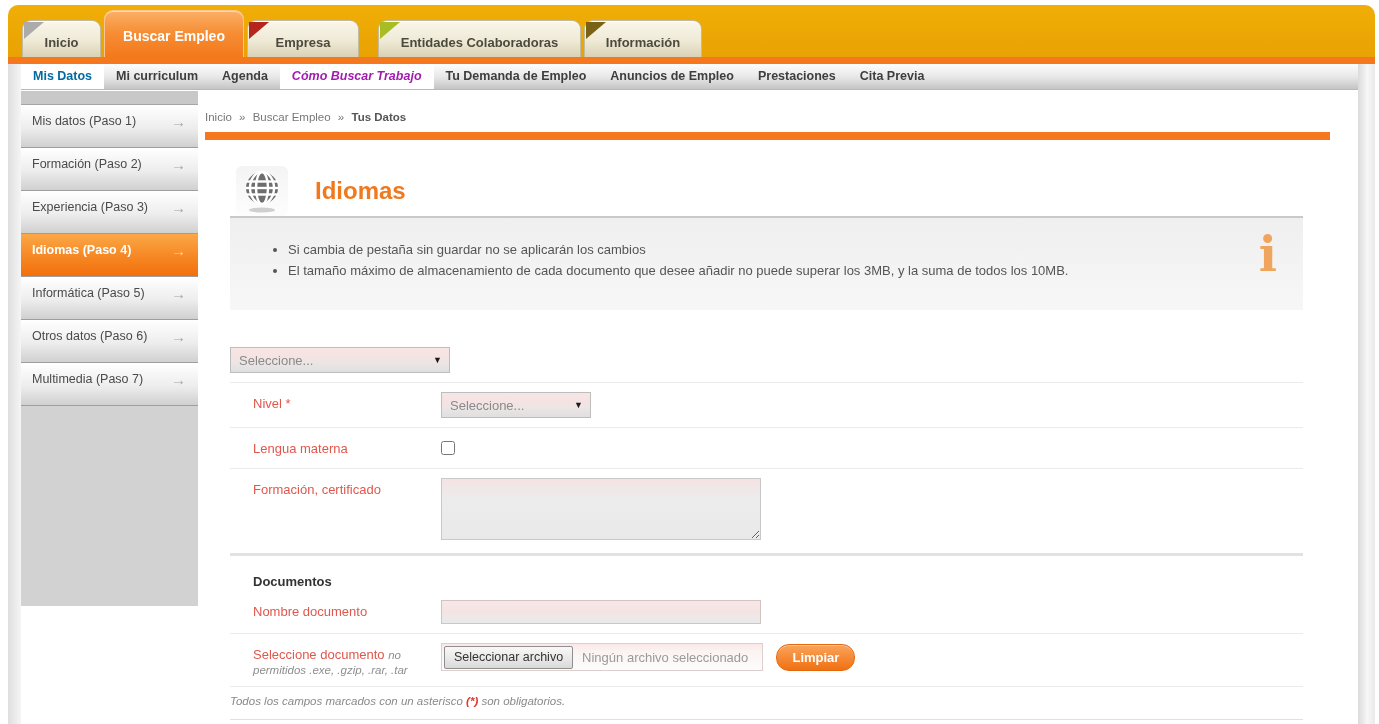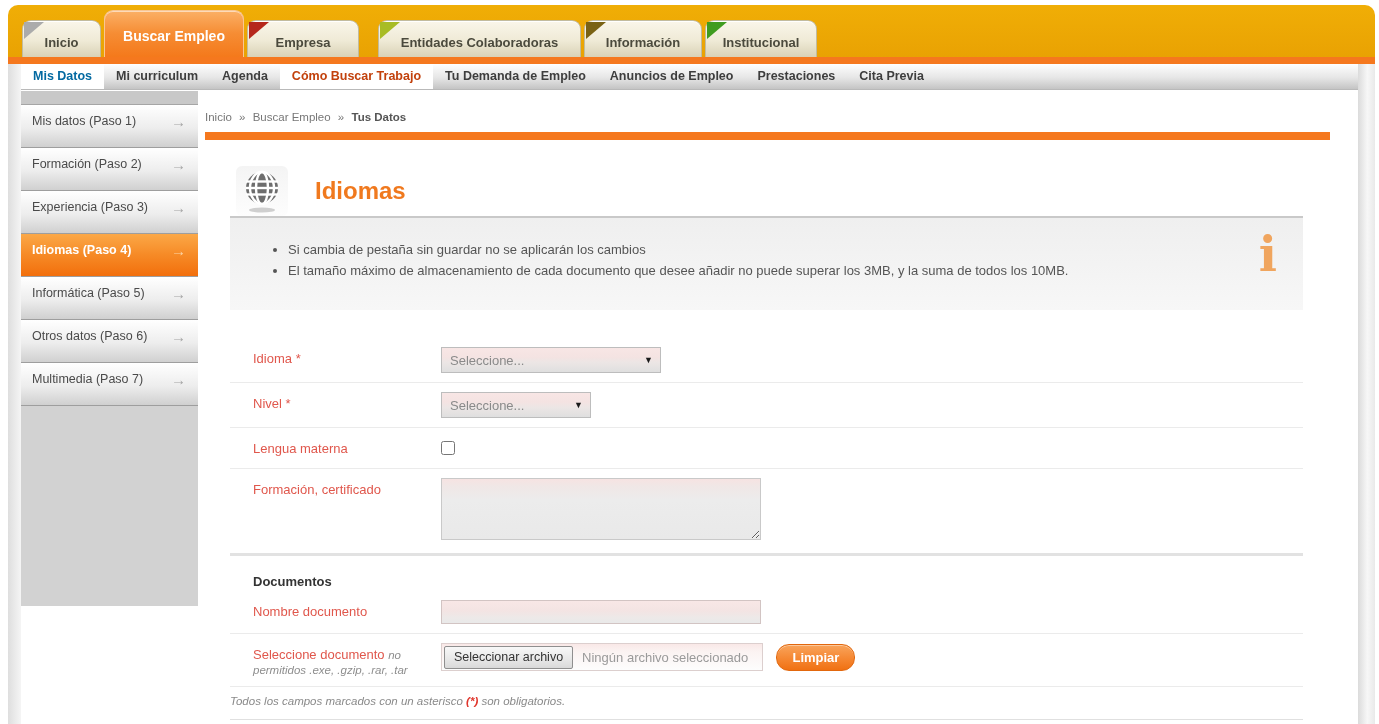--- a/index.html
+++ b/index.html
@@ -32,21 +32,21 @@
   .flag-lime  { border-top:17px solid #A8BC25; }
   .flag-brown { border-top:17px solid #7A6214; }
   .flag-green { border-top:17px solid #3F9C1F; }
 
   
   .subnav { position:absolute; left:21px; top:64px; width:1337px; height:26px; display:flex;
             background:linear-gradient(#FEFEFE 0%, #E6E6E6 55%, #C4C4C4 100%);
             border-bottom:1px solid #B9B9B9; }
   .subnav-item { padding:0 12px; line-height:25px; font-size:12.5px; font-weight:bold; color:#3E3E3E; cursor:pointer; white-space:nowrap; }
   .subnav-item.current-section { background:#fff; color:#0369a1; }
-  .subnav-item.current-page    { background:#fff; color:#c2410c; }
+  .subnav-item.current-page    { background:#fff; color:#a21caf;font-style:italic; }
 
   
   .gutter-left  { position:absolute; left:8px; top:64px; bottom:0; width:13px;
                   background:linear-gradient(to right,#DEDEDE,#F5F5F5); }
   .gutter-right { position:absolute; left:1358px; top:64px; bottom:0; width:17px;
                   background:linear-gradient(to right,#DBDBDB 0%,#F7F7F7 55%,#E9E9E9 100%); }
 
   
   .sidebar { position:absolute; left:21px; top:91px; width:177px; }
   .sidebar-cap { height:14px; background:#C8C8C8; border-bottom:1px solid #A5A5A5; }
@@ -140,24 +140,20 @@
         <span class="flag flag-red"></span>
         <span>Empresa</span>
       </div>
       <div class="tab w-entidades">
         <span class="flag flag-lime"></span>
         <span>Entidades Colaboradoras</span>
       </div>
       <div class="tab w-informacion">
         <span class="flag flag-brown"></span>
         <span>Información</span>
-      </div>
-      <div class="tab w-institucional">
-        <span class="flag flag-green"></span>
-        <span>Institucional</span>
       </div>
     </div>
   </div>
   <div class="orange-strip"></div>
 
   <div class="subnav">
     <div class="subnav-item current-section">Mis Datos</div>
     <div class="subnav-item">Mi curriculum</div>
     <div class="subnav-item">Agenda</div>
     <div class="subnav-item current-page">Cómo Buscar Trabajo</div>
@@ -238,21 +234,20 @@
         <ul>
           <li>Si cambia de pestaña sin guardar no se aplicarán los cambios</li>
           <li>El tamaño máximo de almacenamiento de cada documento que desee añadir no puede superar los 3MB, y la suma de todos los 10MB.</li>
         </ul>
         <span class="info-i">i</span>
       </div>
 
       <div class="form">
 
         <div class="frow">
-          <div class="flabel">Idioma *</div>
           <div class="ffield">
             <div class="sel sel-idioma">
               <span class="sel-text">Seleccione...</span>
               <span class="sel-arrow">▼</span>
             </div>
           </div>
         </div>
 
         <div class="frow">
           <div class="flabel">Nivel *</div>

